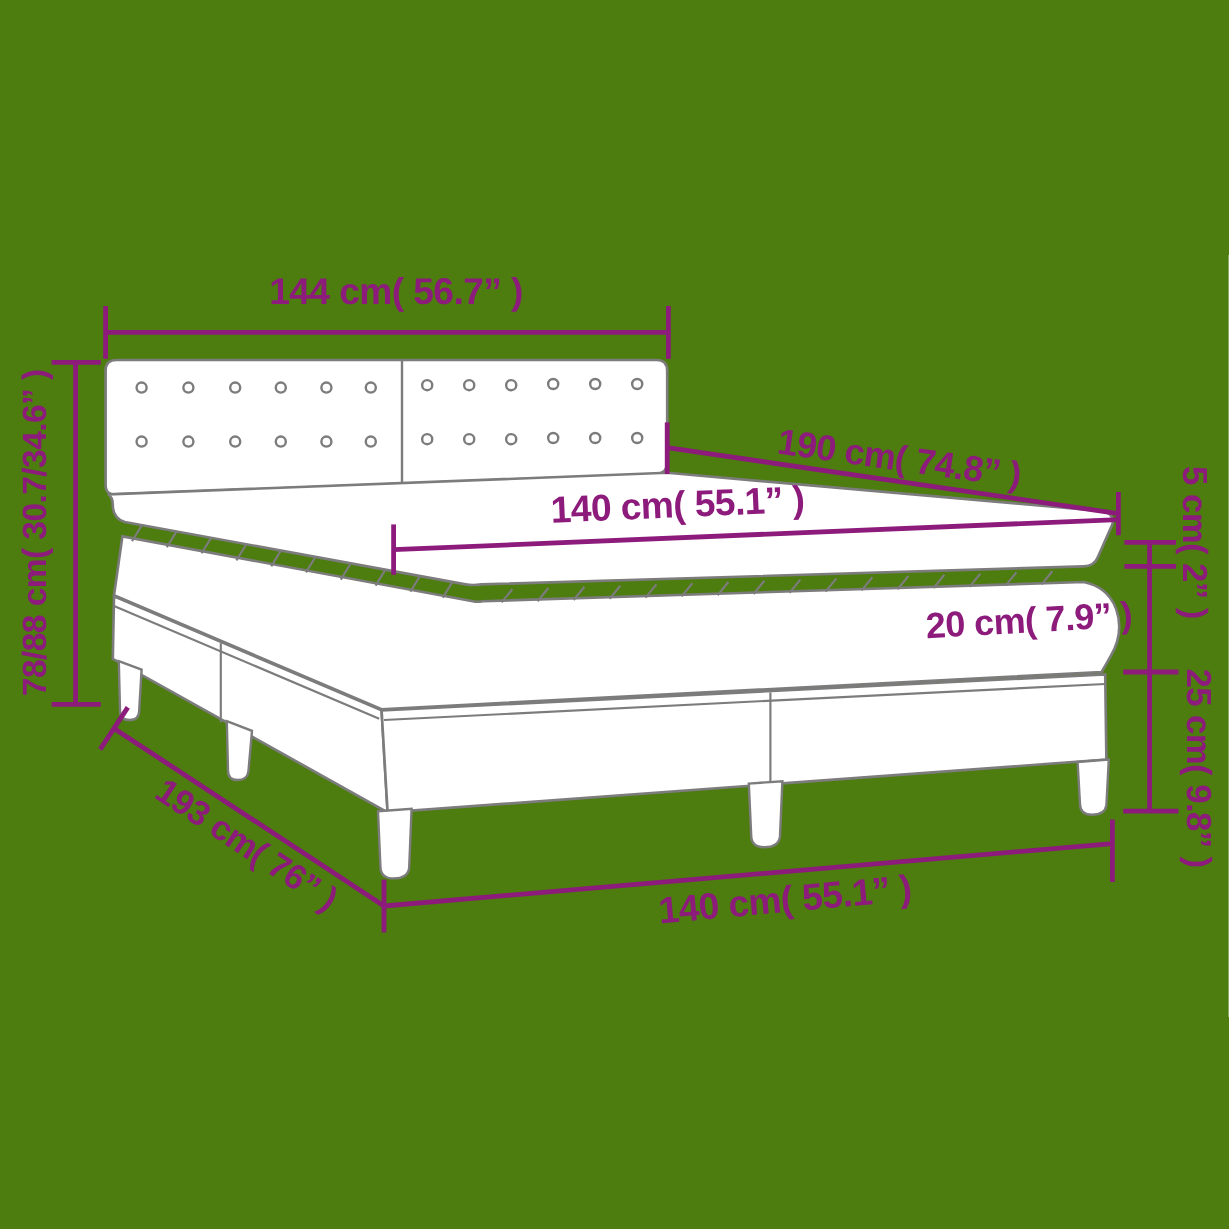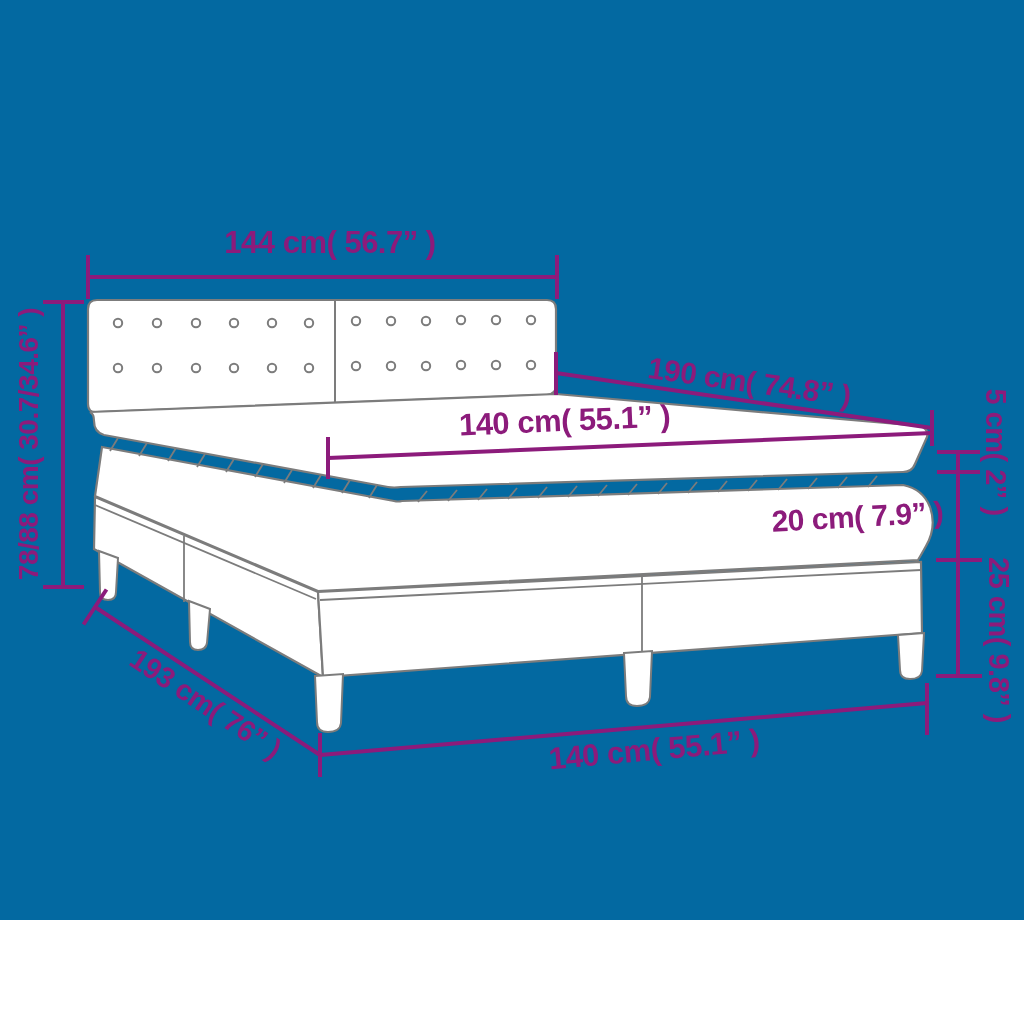--- a/index.html
+++ b/index.html
@@ -7,22 +7,22 @@
     padding: 0;
     background: #ffffff;
     width: 1024px;
     height: 1024px;
     overflow: hidden;
     font-family: "Liberation Sans", sans-serif;
   }
   .stage {
     position: relative;
     width: 1024px;
-    height: 920px;
-    background: #0369a1;
+    height: 1024px;
+    background: #4d7c0f;
   }
   svg { display: block; }
   .dim-label {
     font-family: "Liberation Sans", sans-serif;
     font-weight: bold;
     letter-spacing: -0.5px;
     fill: #8C1B7B;
   }
   .bed-line { stroke: #7C7C7C; fill: none; }
   .bed-fill { stroke: #7C7C7C; fill: #ffffff; }

